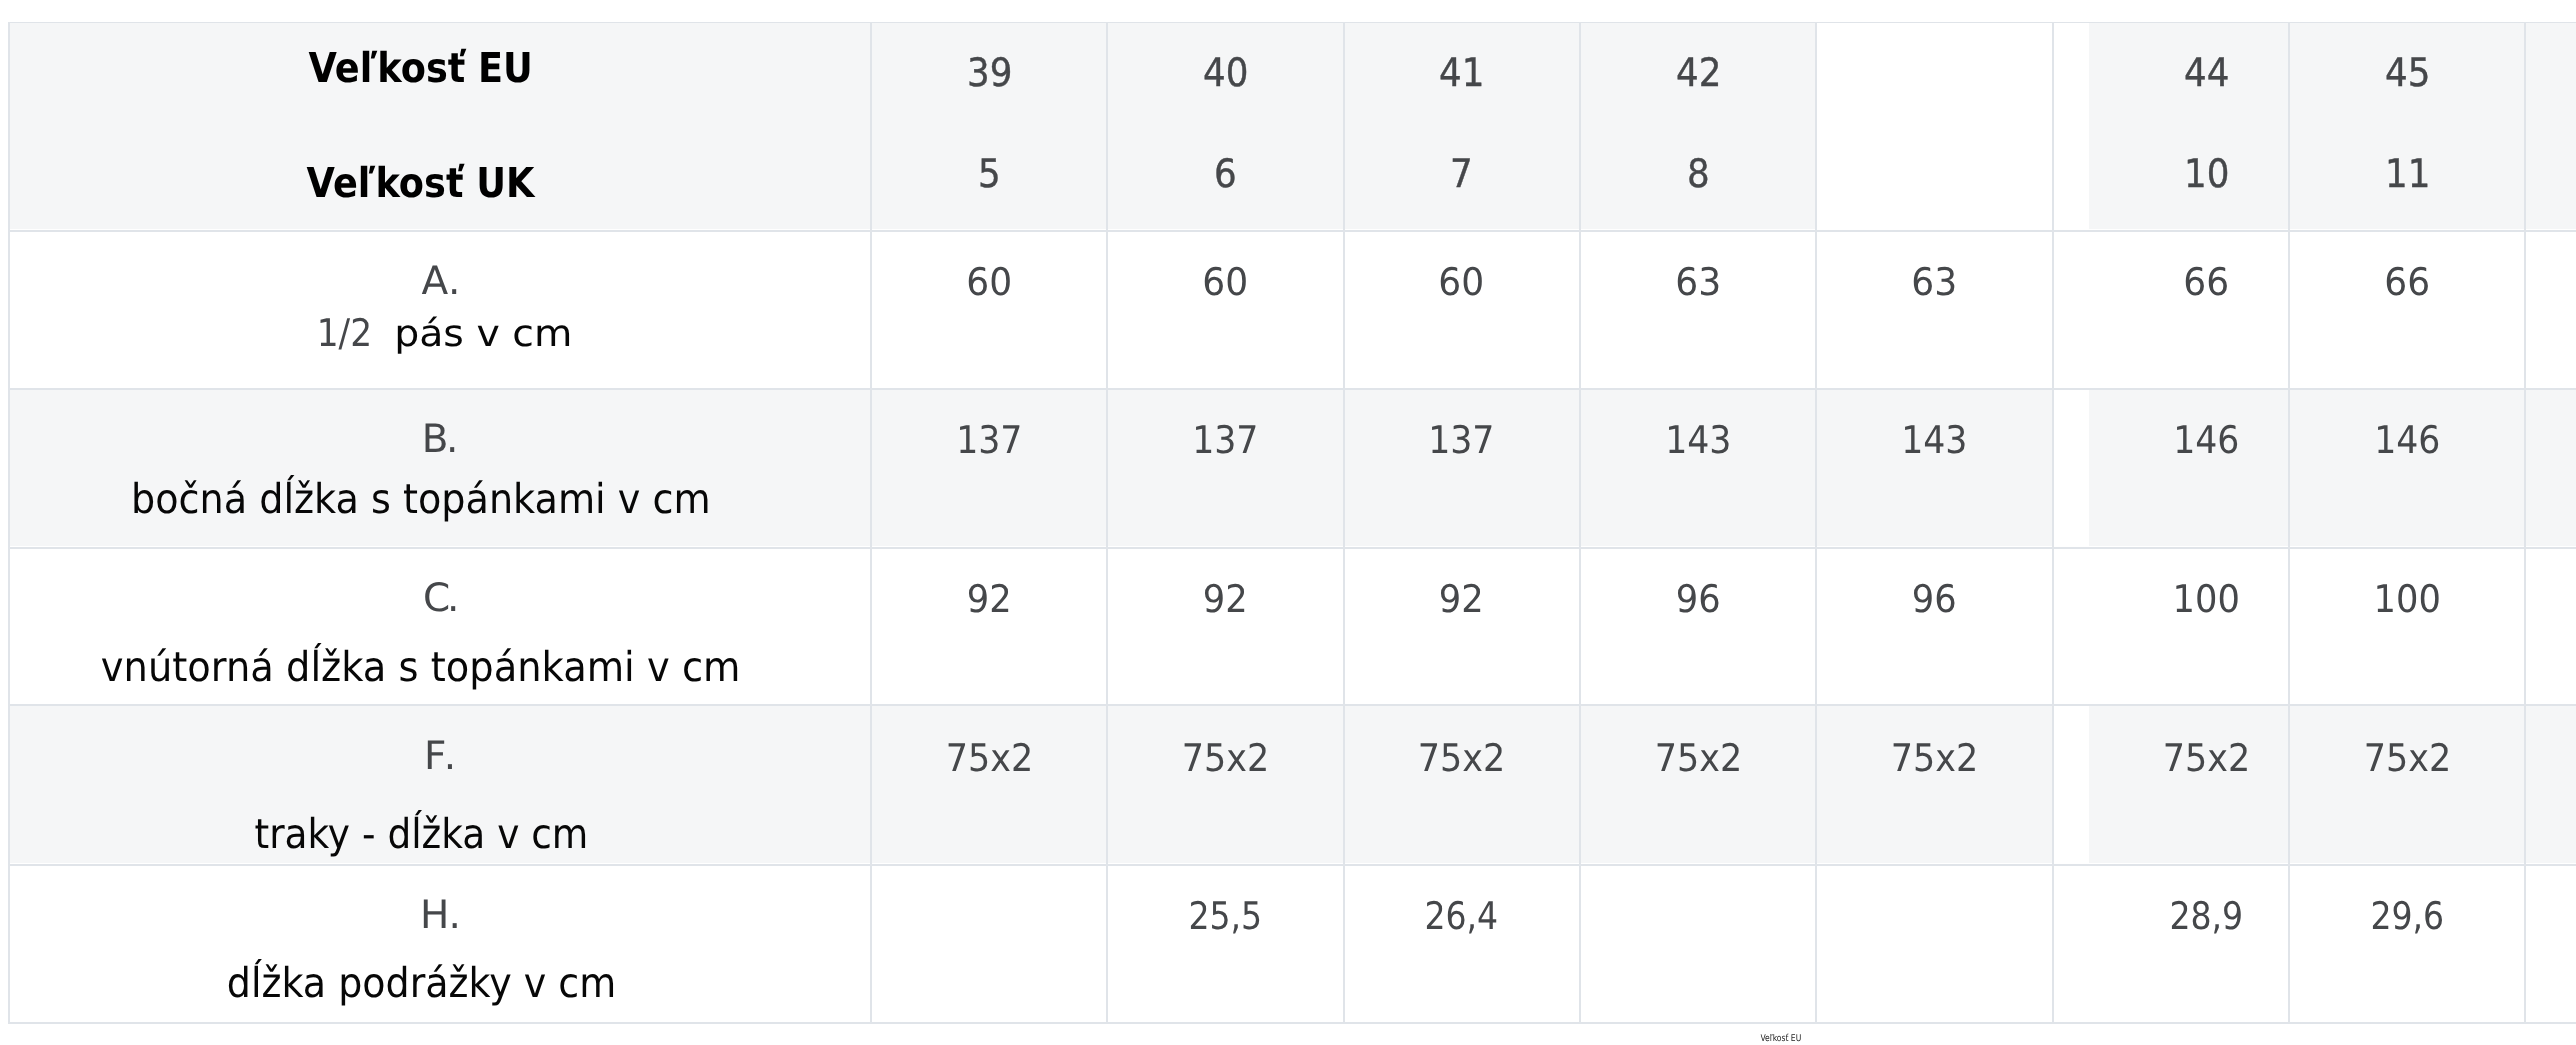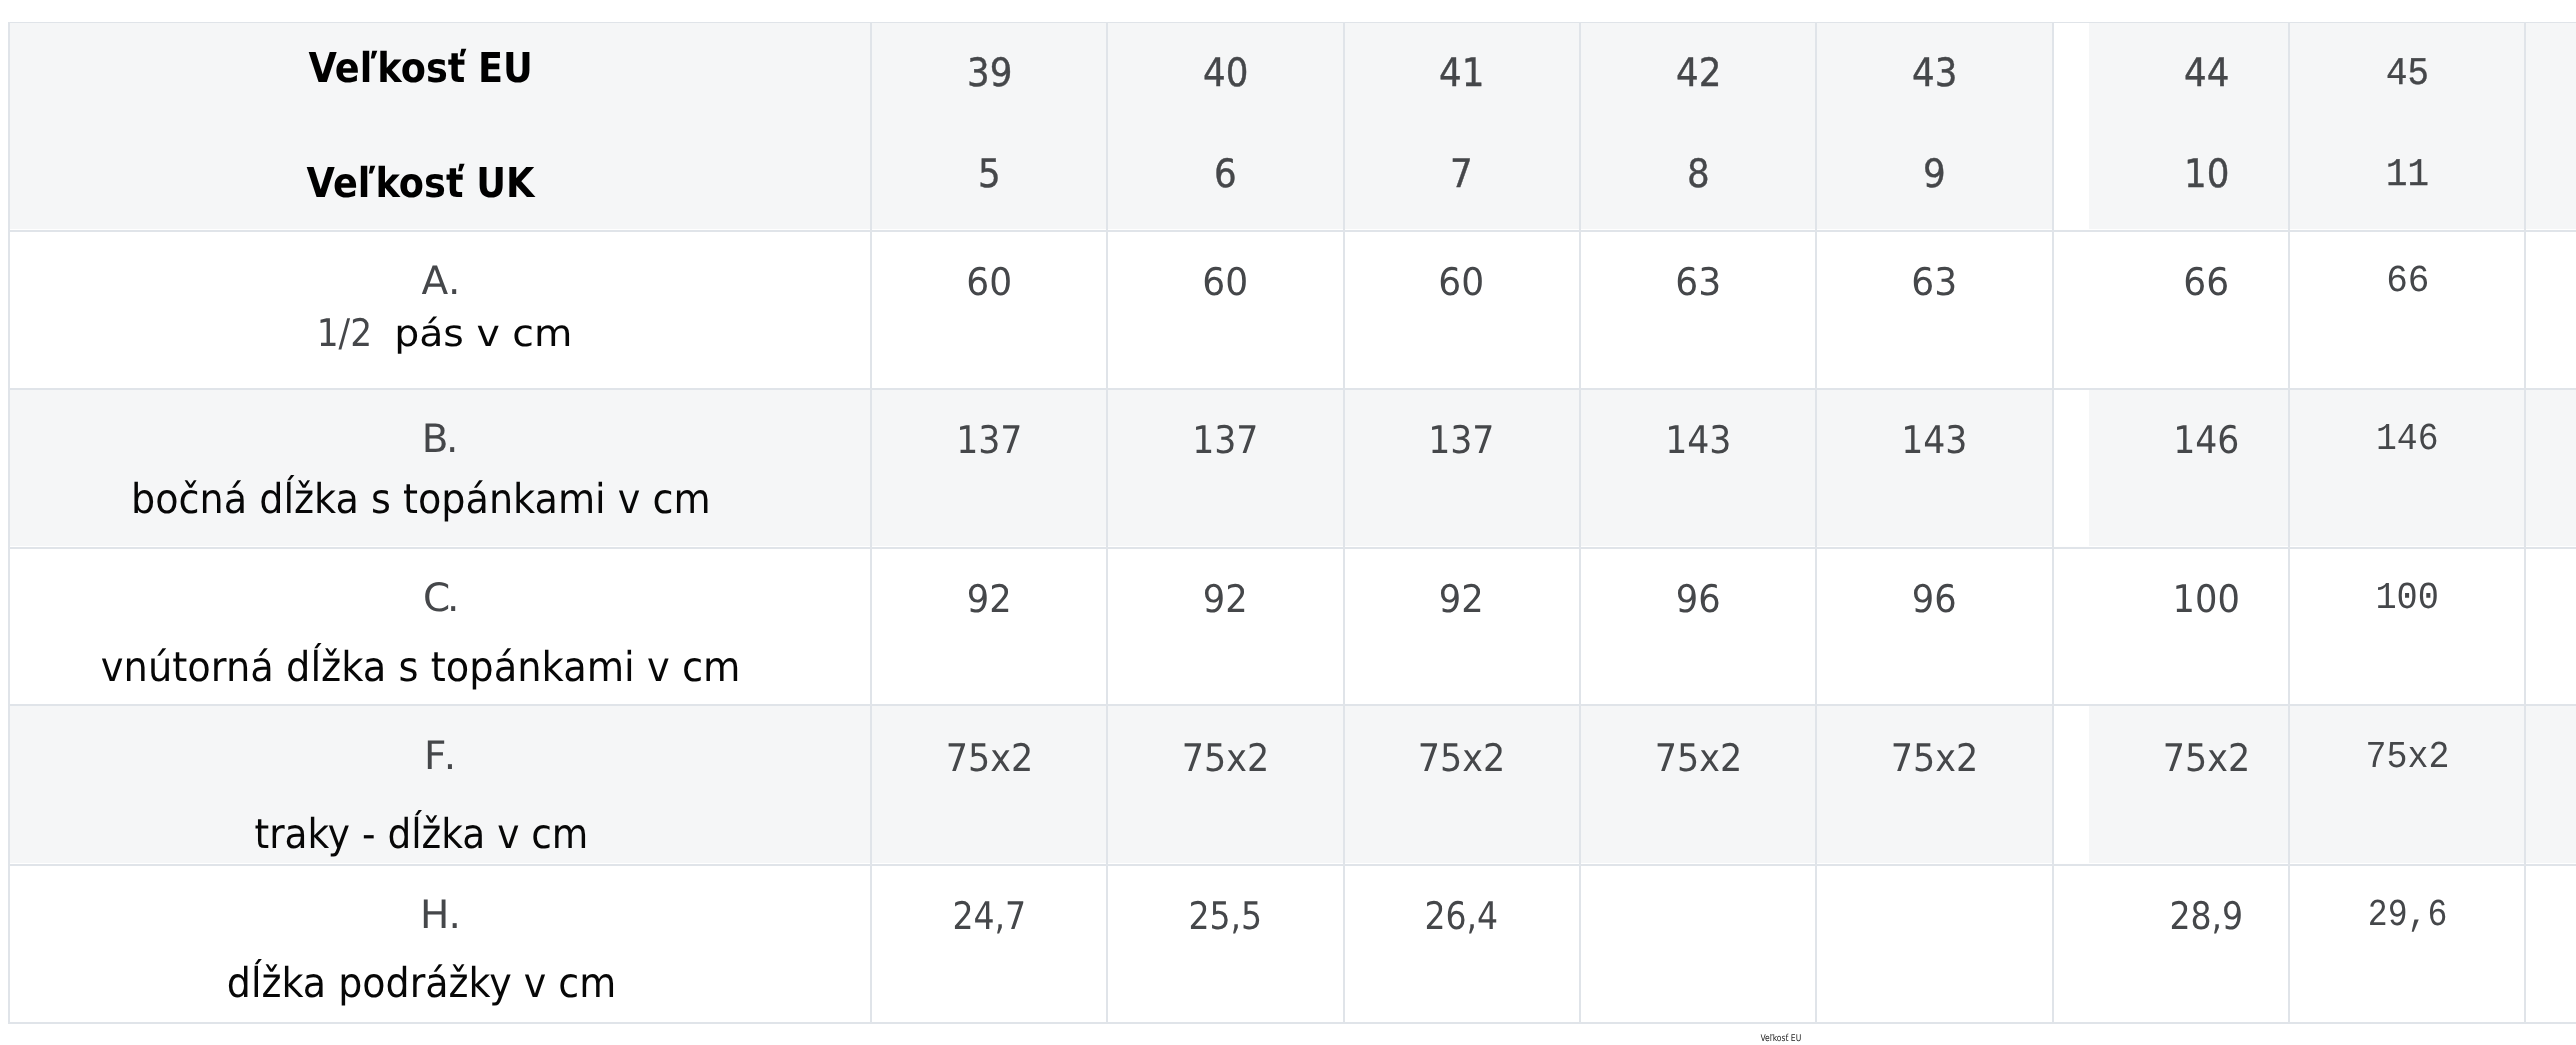--- a/index.html
+++ b/index.html
@@ -86,21 +86,21 @@
   .rowvalue.row5 .l1 > span { transform: scaleX(0.872); }
 
   
   .col0 { left: 9.7px; width: 860px; }
   .col1 { left: 872px; width: 235px; }
   .col2 { left: 1108px; width: 235px; }
   .col3 { left: 1344px; width: 235px; }
   .col4 { left: 1581px; width: 235px; text-align: center; }
   .col5 { left: 1817px; width: 235px; }
   .col6 { left: 2053px; width: 235px; margin-left: 36px; }
-  .col7 { left: 2290px; width: 235px; font-family: Liberation Mono, monospace; }
+  .col7 { left: 2290px; width: 235px; }
   .col8 { left: 2526px; width: 235px; }
   .row0 { top: 23.4px; height: 206px; }
   .row1 { top: 231px; height: 156px; }
   .row2 { top: 389px; height: 157px; }
   .row3 { top: 548px; height: 156px; }
   .row4 { top: 706px; height: 157px; }
   .row5 { top: 865px; height: 156px; }
   .line { line-height: 0; }
   .hdr-label .l1 { top: 45px; }
   .hdr-label .l2 { top: 160px; }
@@ -157,24 +157,20 @@
       <div class="line l2"><span>6</span></div>
     </div>
     <div class="cell shade hdr hdr-num col3 row0">
       <div class="line l1"><span>41</span></div>
       <div class="line l2"><span>7</span></div>
     </div>
     <div class="cell shade hdr hdr-num col4 row0">
       <div class="line l1"><span>42</span></div>
       <div class="line l2"><span>8</span></div>
     </div>
-    <div class="cell shade hdr hdr-num col5 row0">
-      <div class="line l1"><span>43</span></div>
-      <div class="line l2"><span>9</span></div>
-    </div>
     <div class="cell shade hdr hdr-num col6 row0">
       <div class="line l1"><span>44</span></div>
       <div class="line l2"><span>10</span></div>
     </div>
     <div class="cell shade hdr hdr-num col7 row0">
       <div class="line l1"><span>45</span></div>
       <div class="line l2"><span>11</span></div>
     </div>
     <div class="cell shade hdr hdr-num col8 row0">
       <div class="line l1"><span>46</span></div>
@@ -293,23 +289,20 @@
     <div class="cell body rowvalue shade col7 row4">
       <div class="line l1"><span>75x2</span></div>
     </div>
     <div class="cell body rowvalue shade col8 row4">
       <div class="line l1"><span>75x2</span></div>
     </div>
 
     <div class="cell body rowlabel col0 row5">
       <div class="line l1"><span>H.</span></div>
       <div class="line l2"><b class="frac"></b><span class="dsc">dĺžka podrážky v cm</span></div>
-    </div>
-    <div class="cell body rowvalue col1 row5">
-      <div class="line l1"><span>24,7</span></div>
     </div>
     <div class="cell body rowvalue col2 row5">
       <div class="line l1"><span>25,5</span></div>
     </div>
     <div class="cell body rowvalue col3 row5">
       <div class="line l1"><span>26,4</span></div>
     </div>
     <div class="cell body rowvalue col6 row5">
       <div class="line l1"><span>28,9</span></div>
     </div>

